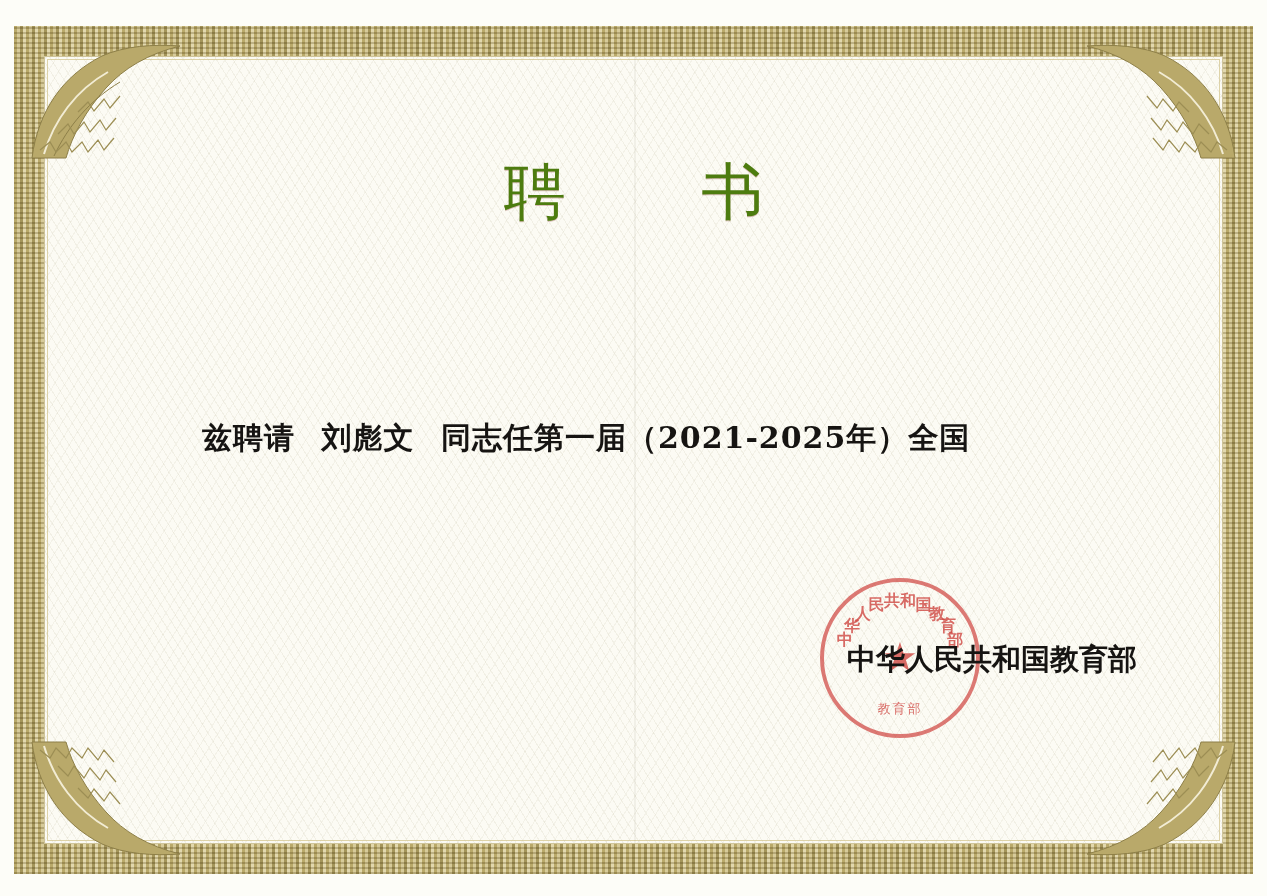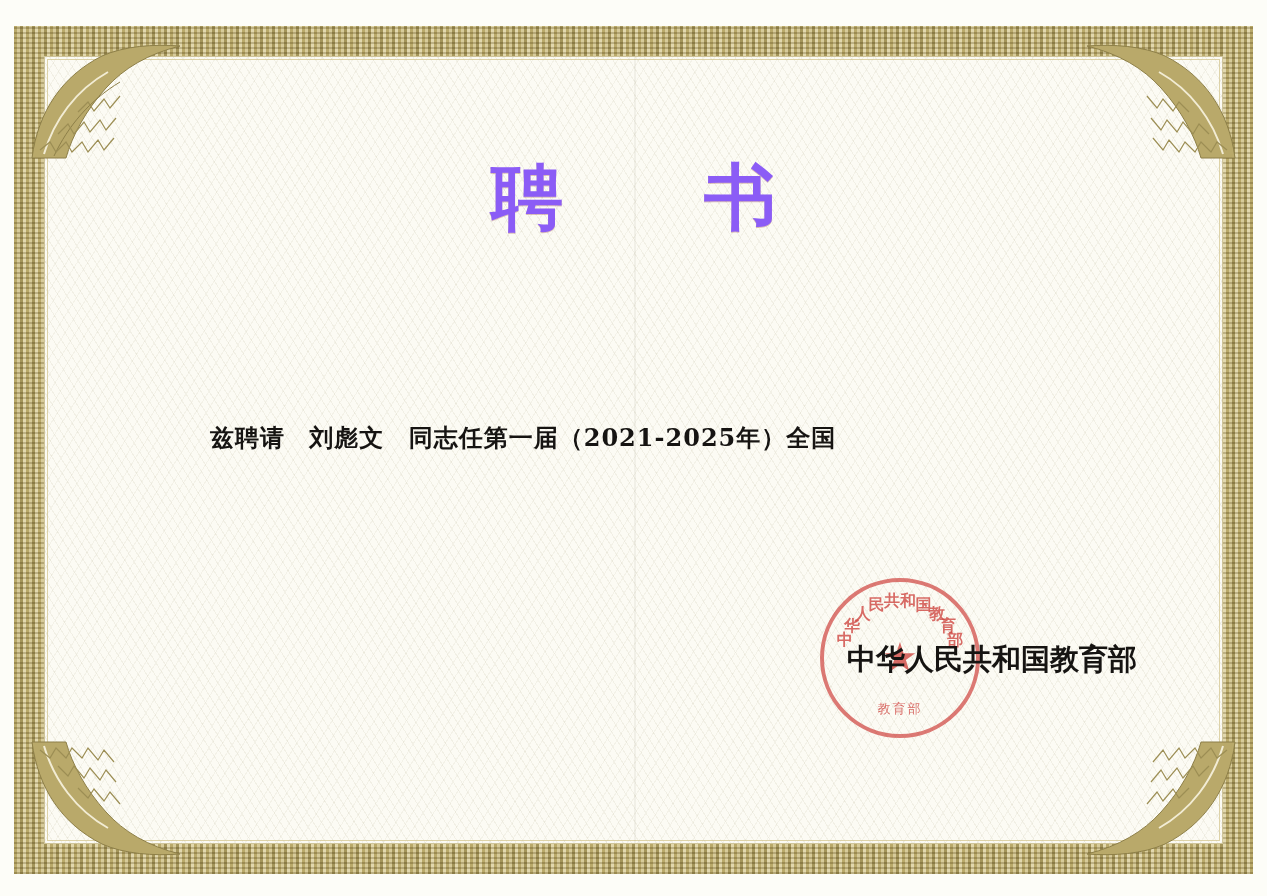--- a/index.html
+++ b/index.html
@@ -99,38 +99,38 @@
   .corner.bl { left: 28px;  bottom: 38px; transform: scaleY(-1); }
   .corner.br { right: 28px; bottom: 38px; transform: scale(-1,-1); }
 
   
   .title {
     position: absolute;
     left: 0;
     right: 0;
     top: 150px;
     text-align: center;
-    color: #8b5cf6;
+    color: #4d7c0f;
     font-family: "DejaVu Serif", "Liberation Serif", serif;
-    font-size: 72px;
-    font-weight: 700;
+    font-size: 62px;
+    font-weight: 400;
     letter-spacing: 58px;
     text-indent: 58px;
     text-shadow: 0 1px 0 rgba(120,20,15,0.25);
   }
 
   
   .body-text {
     position: absolute;
-    left: 132px;
+    left: 124px;
     right: 118px;
     top: 400px;
     color: #161412;
     font-family: "DejaVu Serif", "Liberation Serif", serif;
-    font-size: 24px;
+    font-size: 30px;
     font-weight: 700;
     line-height: 76px;
   }
   .body-line { white-space: nowrap; }
   .body-line.first { text-indent: 78px; }
   .name {
     padding: 0 16px;
     letter-spacing: 1px;
   }
   .spaced { letter-spacing: 1px; }

